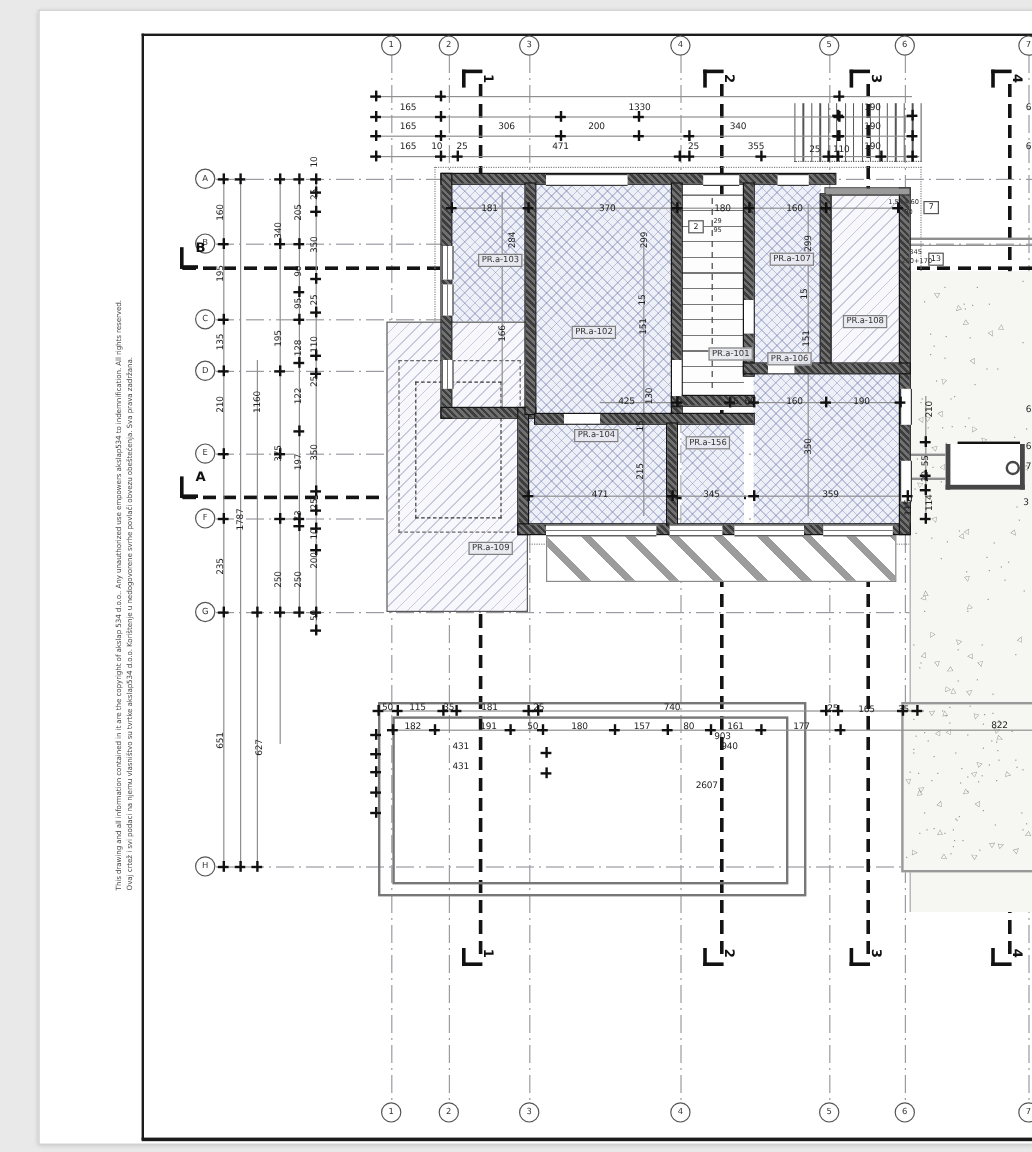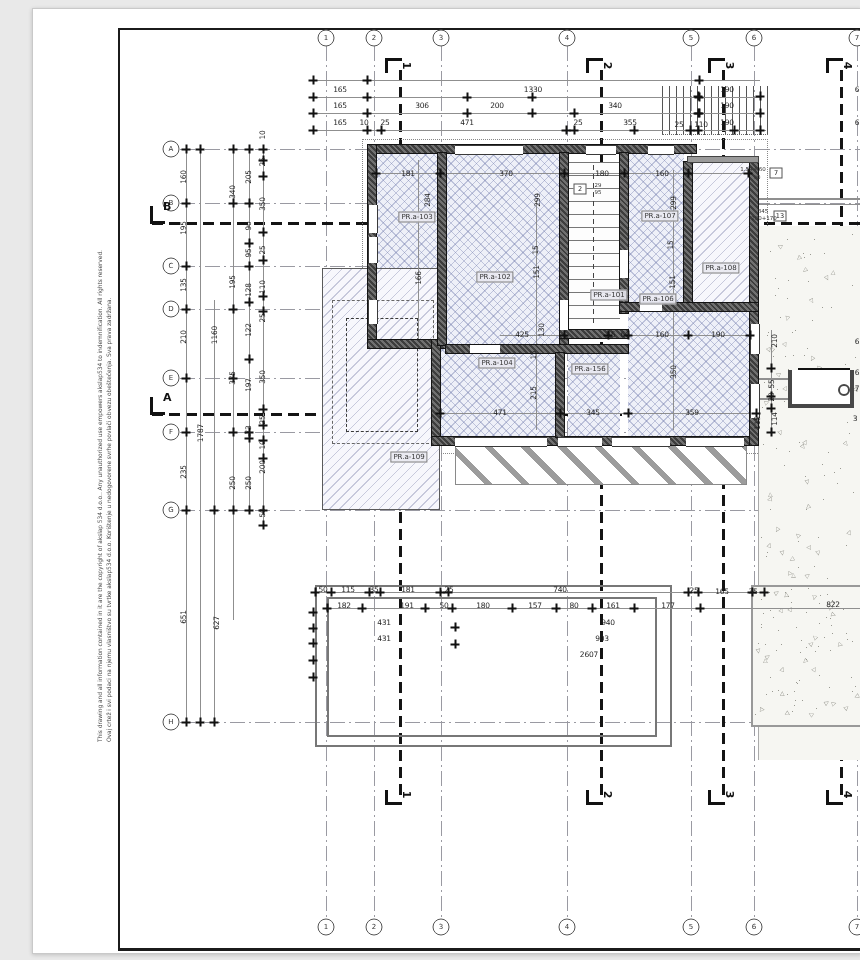--- a/index.html
+++ b/index.html
@@ -626,21 +626,21 @@
       <div class="dim" style="left: 444px; top: 605px;">50</div>
       <div class="dim" style="left: 483px; top: 605px;">180</div>
       <div class="dim" style="left: 535px; top: 605px;">157</div>
       <div class="dim" style="left: 574px; top: 605px;">80</div>
       <div class="dim" style="left: 613px; top: 605px;">161</div>
       <div class="dim" style="left: 668px; top: 605px;">177</div>
       <div class="dim" style="left: 833px; top: 604px;">822</div>
       <div class="dim" style="left: 384px; top: 622px;">431</div>
       <div class="dim" style="left: 384px; top: 638px;">431</div>
       <div class="dim" style="left: 608px; top: 622px;">940</div>
-      <div class="dim" style="left: 602px; top: 638px;">903</div>
+      <div class="dim" style="left: 602px; top: 613px;">903</div>
       <div class="dim" style="left: 589px; top: 654px;">2607</div>
       <div class="dim" style="left: 857px; top: 341px;">6</div>
       <div class="dim" style="left: 857px; top: 372px;">6</div>
       <div class="dim" style="left: 857px; top: 388px;">7</div>
       <div class="dim" style="left: 855px; top: 418px;">3</div>
       <div class="roomlbl" style="left: 609px; top: 295px;">PR.a-101</div>
       <div class="roomlbl" style="left: 495px; top: 277px;">PR.a-102</div>
       <div class="roomlbl" style="left: 417px; top: 217px;">PR.a-103</div>
       <div class="roomlbl" style="left: 497px; top: 363px;">PR.a-104</div>
       <div class="roomlbl" style="left: 590px; top: 369px;">PR.a-156</div>

